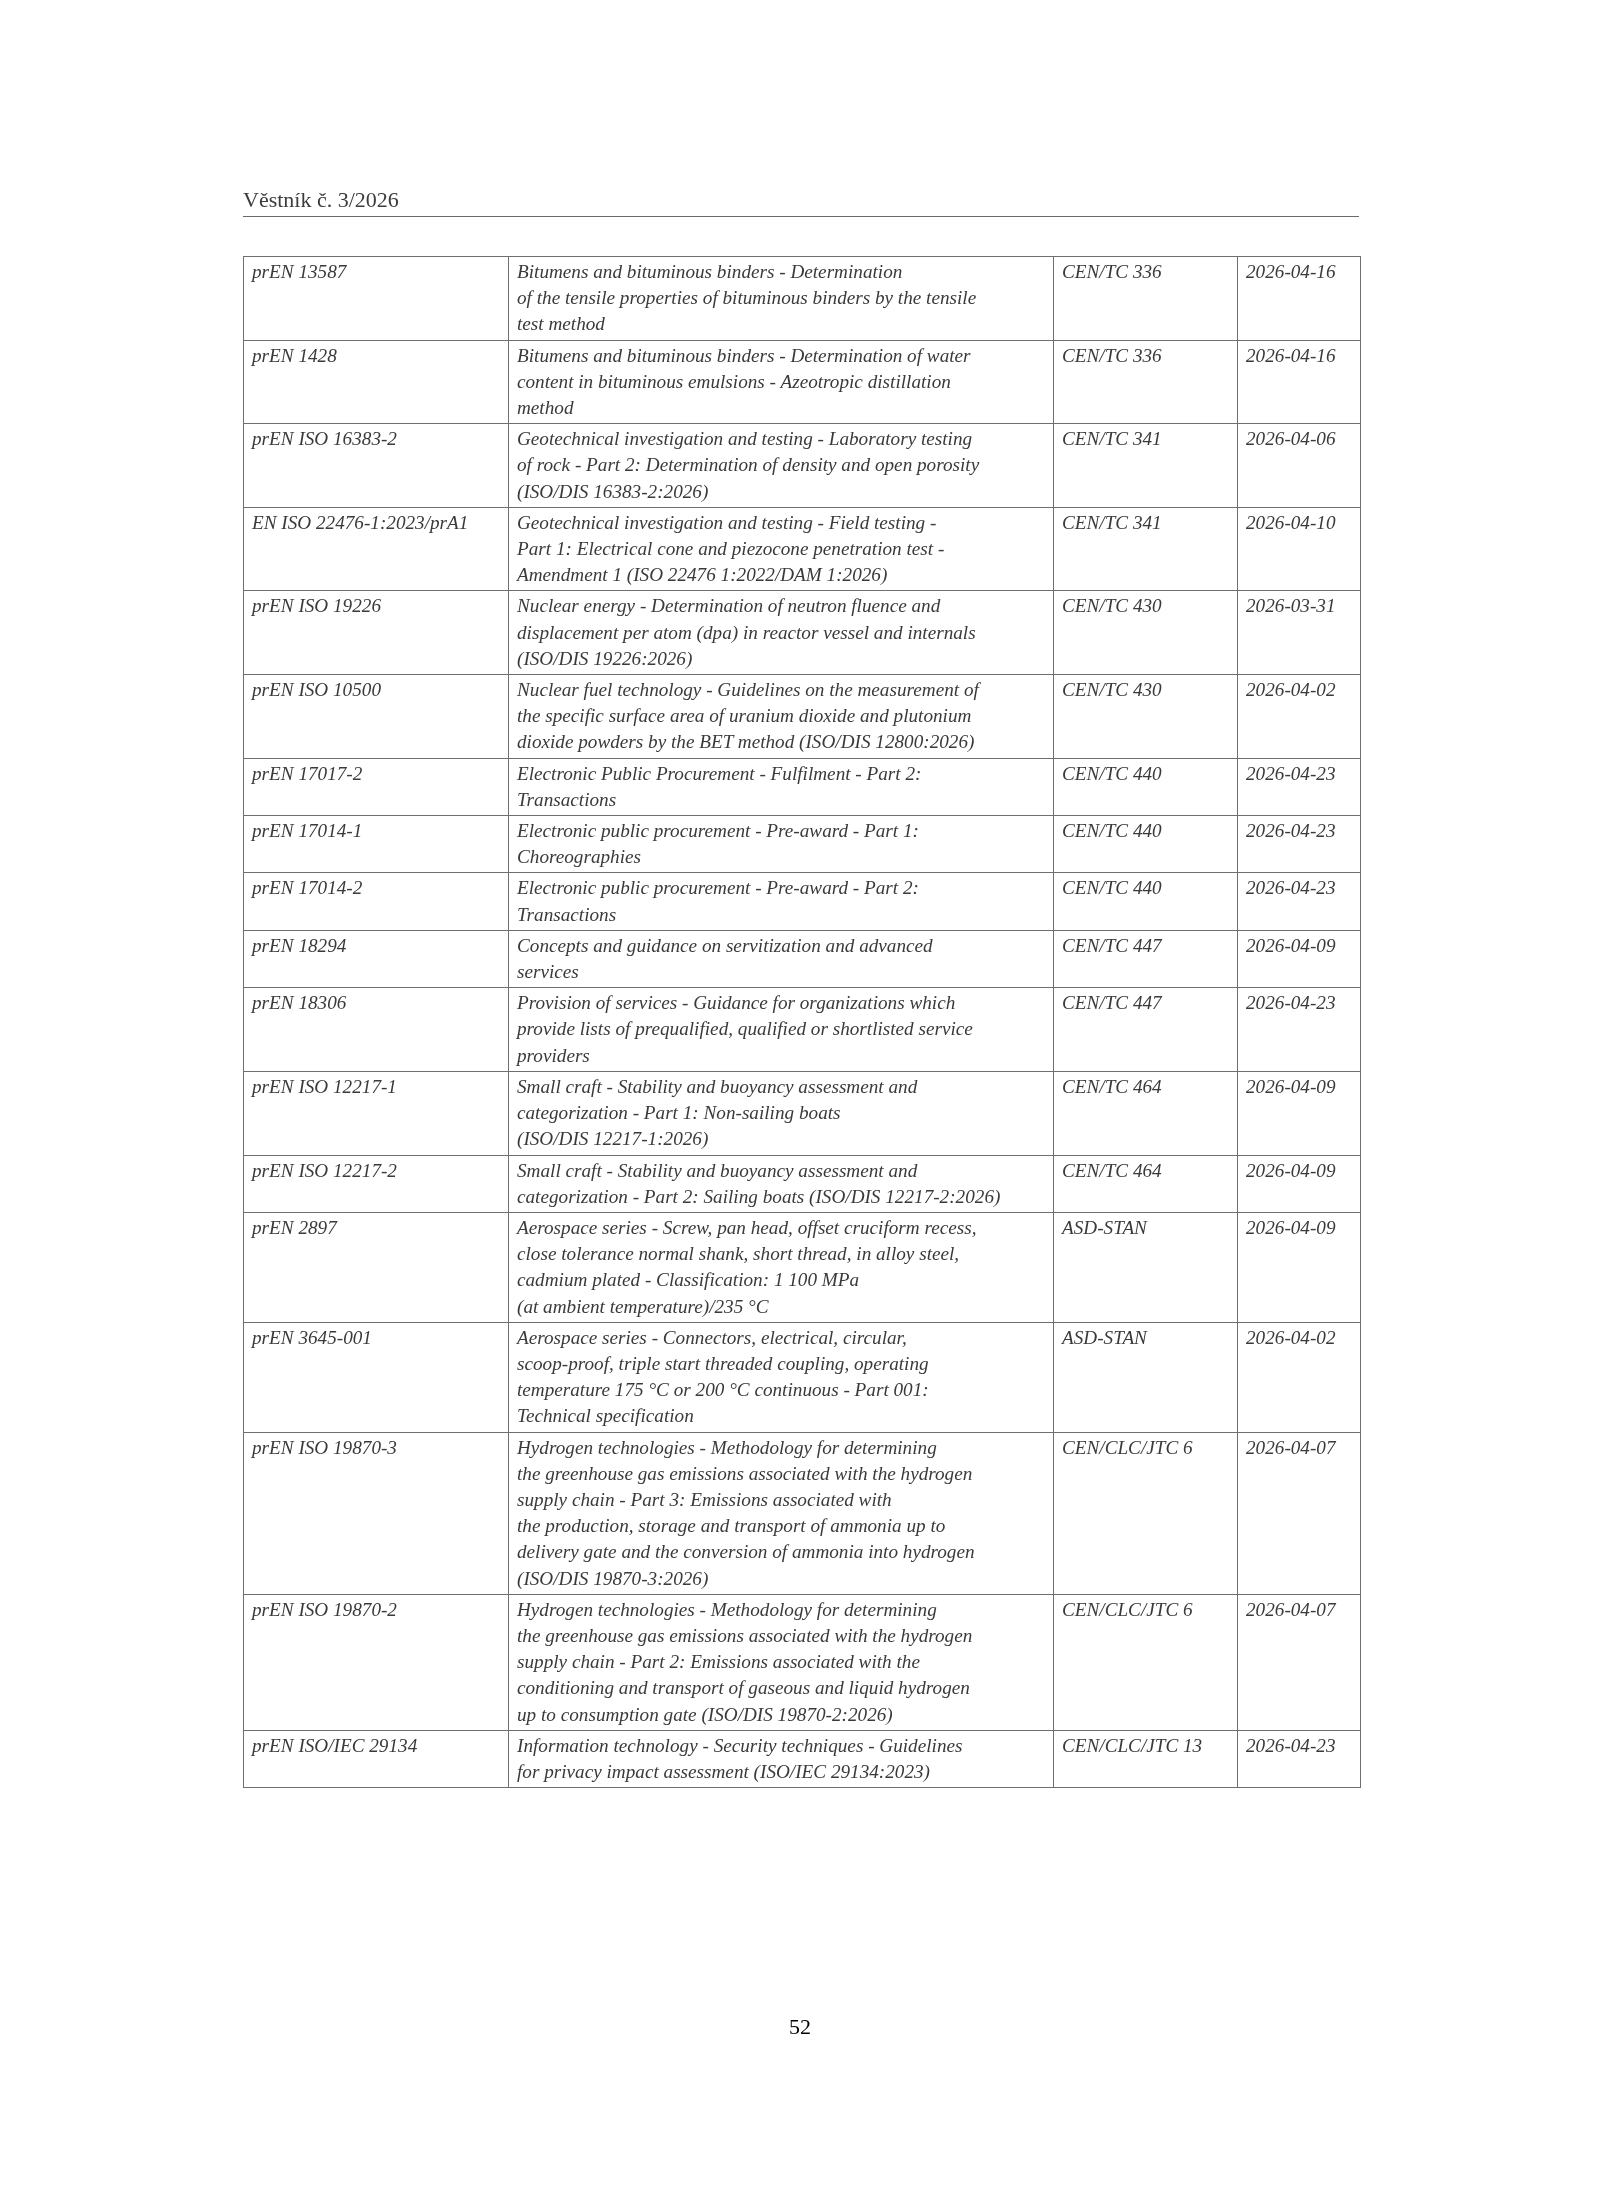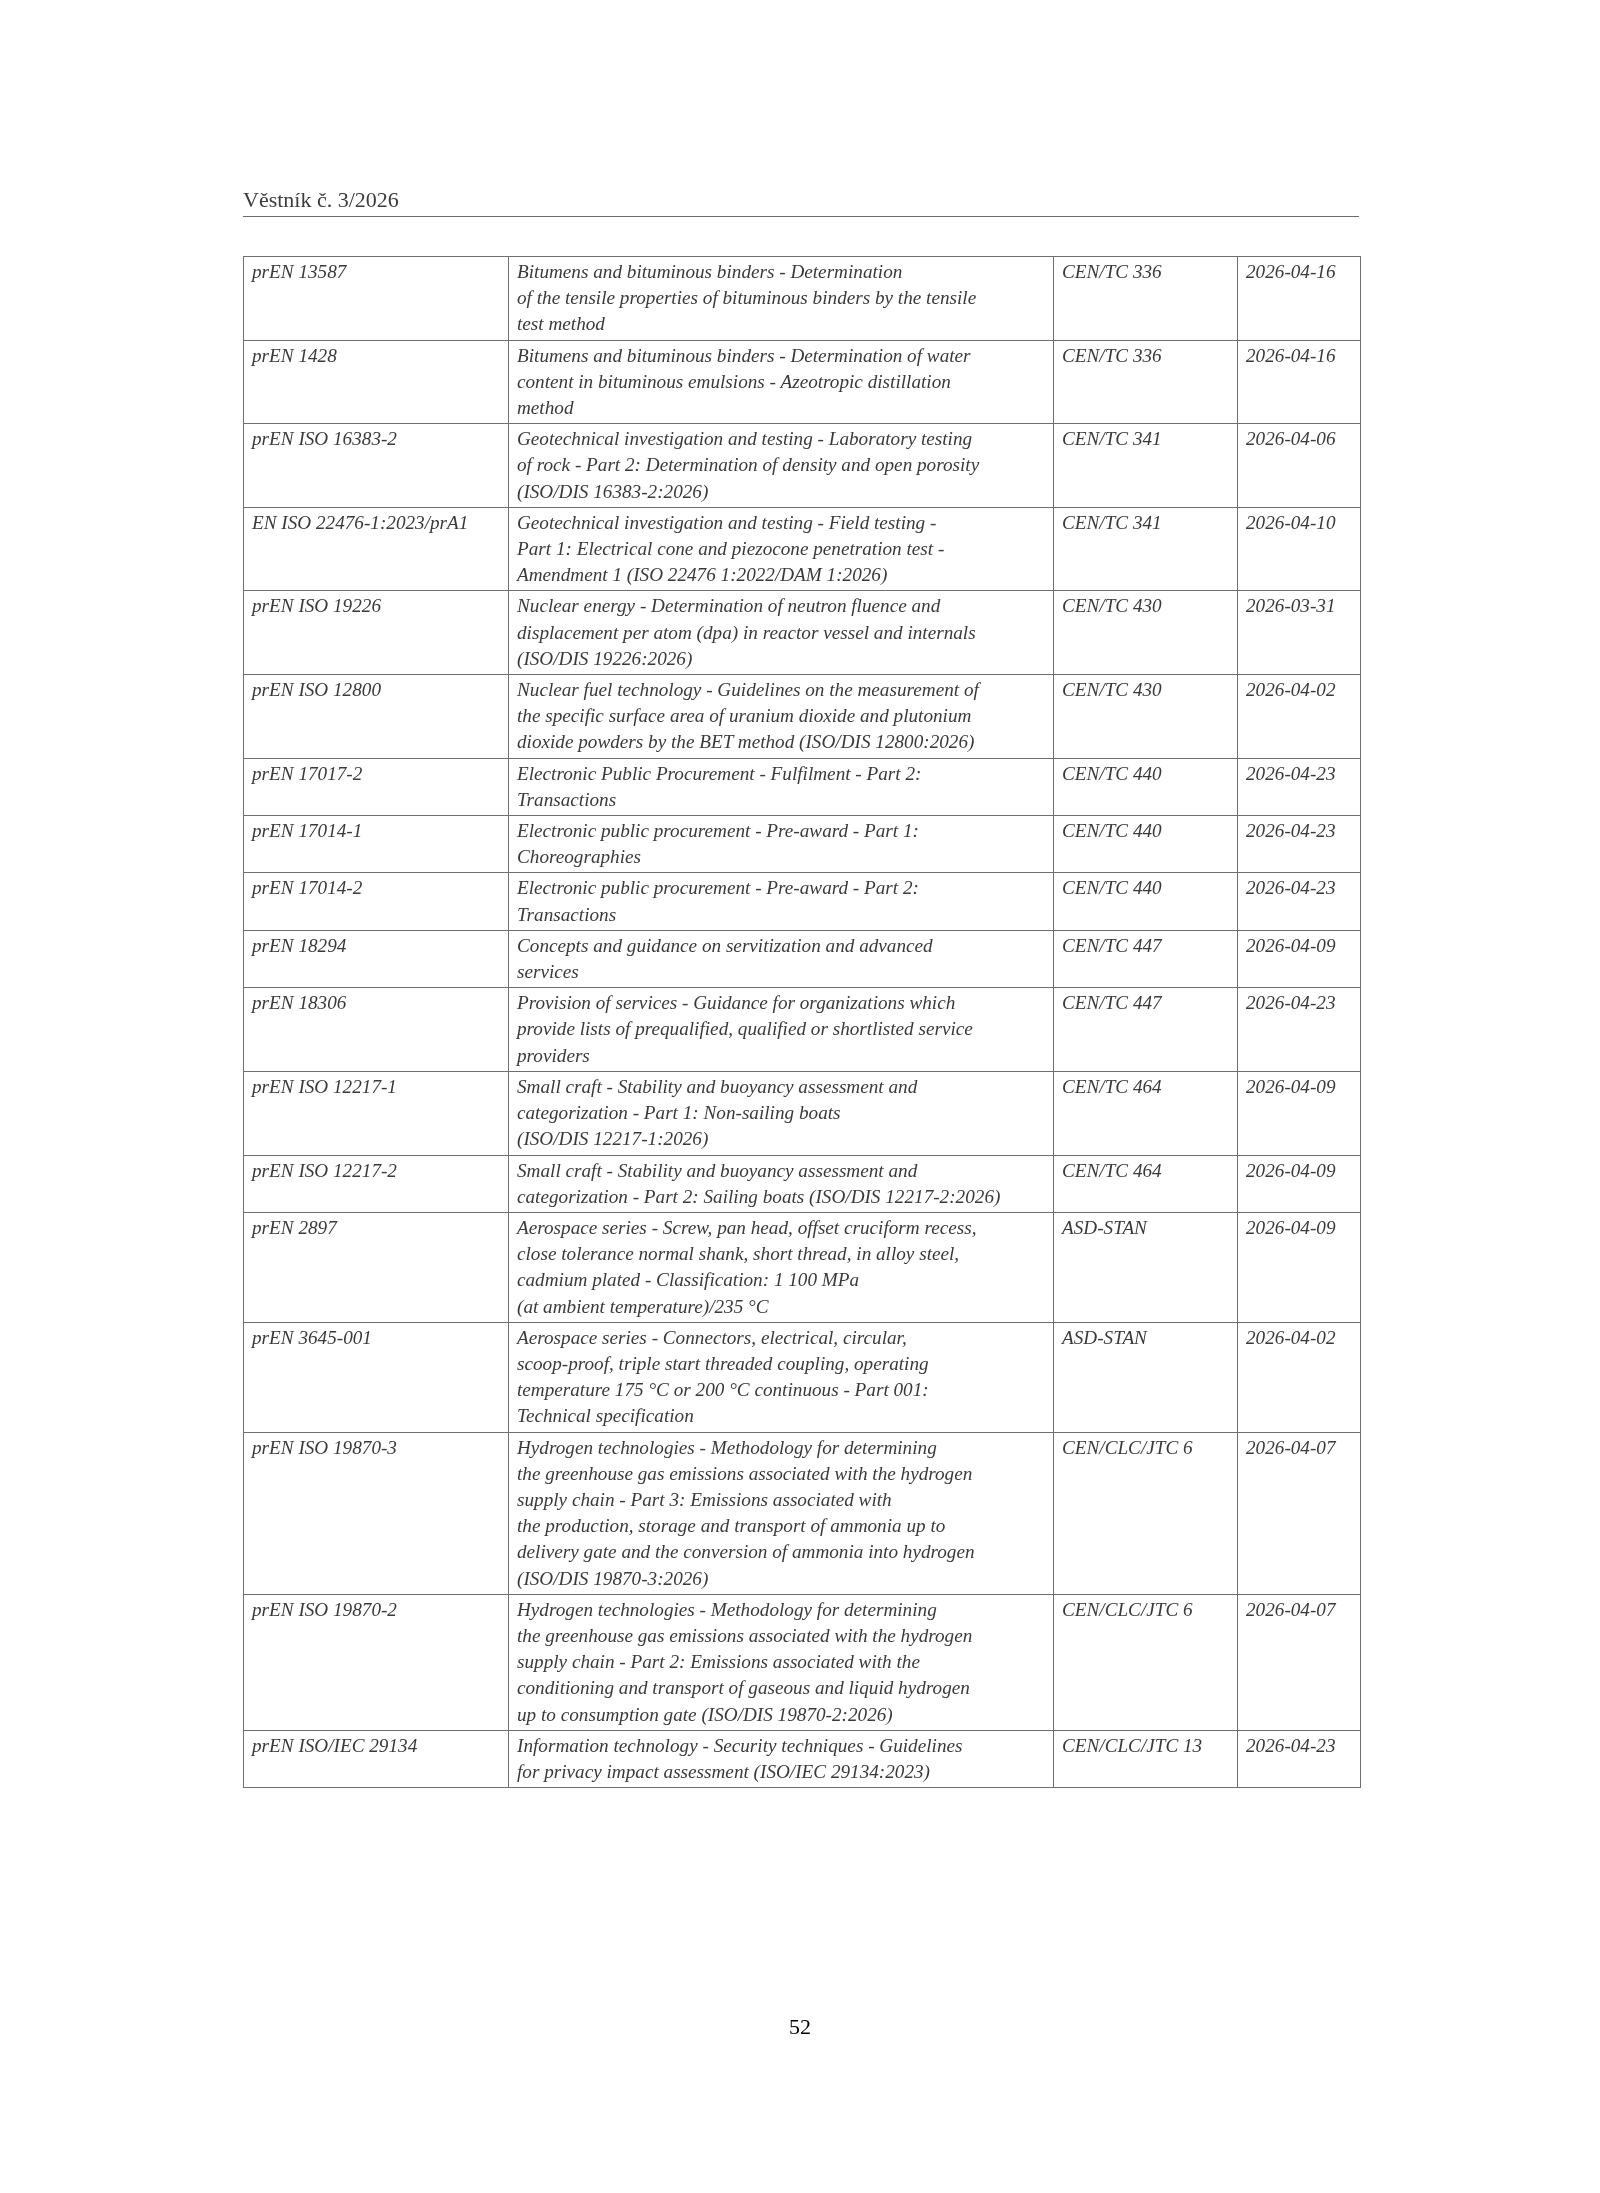--- a/index.html
+++ b/index.html
@@ -114,21 +114,21 @@
       </tr>
       <tr>
         <td class="cell-code">prEN ISO 19226</td>
         <td class="cell-title">Nuclear energy - Determination of neutron fluence and
 displacement per atom (dpa) in reactor vessel and internals
 (ISO/DIS 19226:2026)</td>
         <td class="cell-tc">CEN/TC 430</td>
         <td class="cell-date">2026-03-31</td>
       </tr>
       <tr>
-        <td class="cell-code">prEN ISO 12800</td>
+        <td class="cell-code">prEN ISO 10500</td>
         <td class="cell-title">Nuclear fuel technology - Guidelines on the measurement of
 the specific surface area of uranium dioxide and plutonium
 dioxide powders by the BET method (ISO/DIS 12800:2026)</td>
         <td class="cell-tc">CEN/TC 430</td>
         <td class="cell-date">2026-04-02</td>
       </tr>
       <tr>
         <td class="cell-code">prEN 17017-2</td>
         <td class="cell-title">Electronic Public Procurement - Fulfilment - Part 2:
 Transactions</td>

